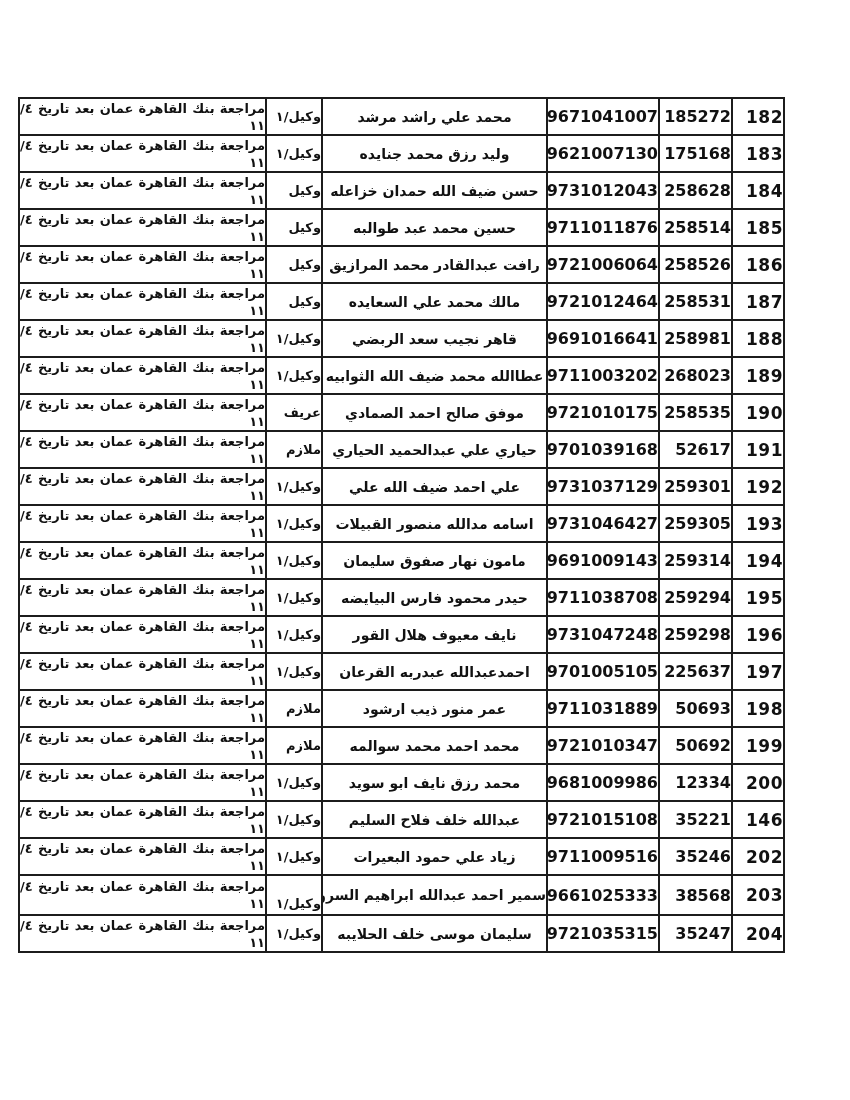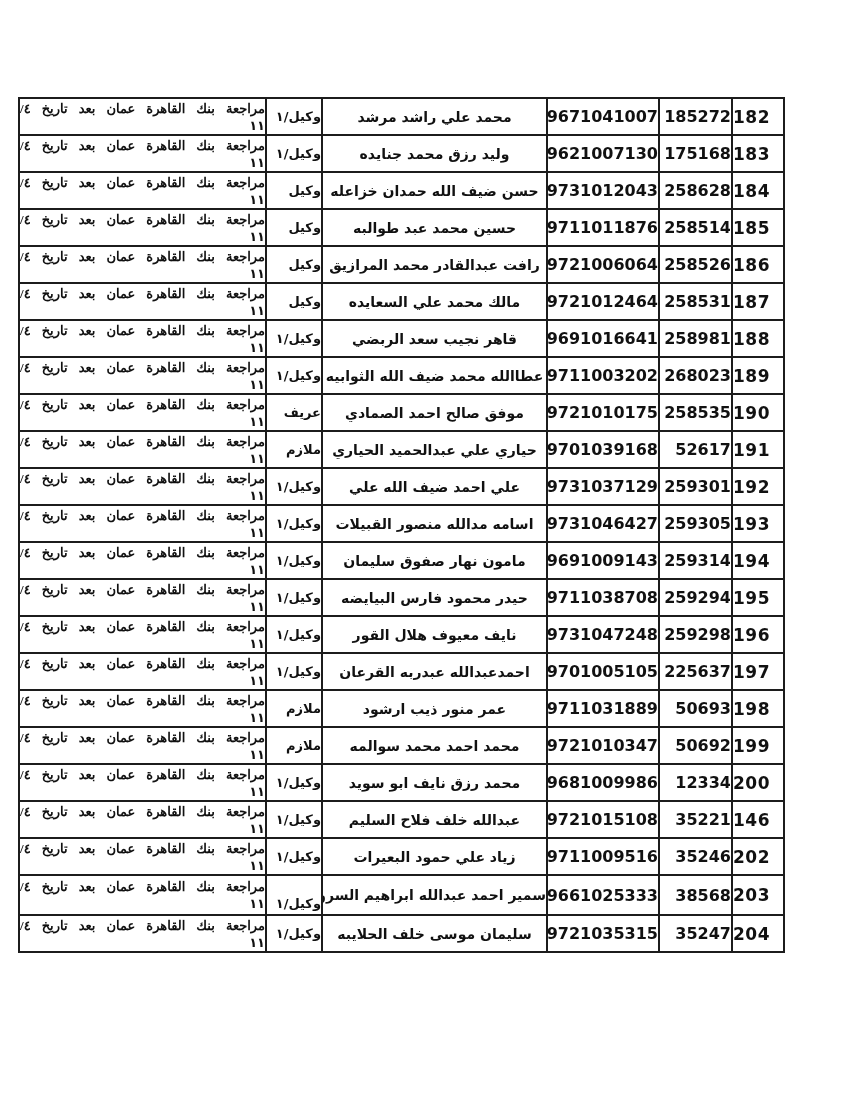--- a/index.html
+++ b/index.html
@@ -35,29 +35,28 @@
     border: 2px solid #1c1c1c;
     height: 35px;           
     padding: 0;
     overflow: hidden;
     font-weight: 700;
     vertical-align: middle;
     background: #ffffff;
   }
   
   .c-no {
-    text-align: left;
+    text-align: right;
     font-size: 17px;
     letter-spacing: 0.5px;
   }
   .c-serial {
     text-align: right;
     padding-right: 9px;
     font-size: 16px;
-    border-radius: 15px;
   }
   .c-id {
     text-align: center;
     padding-left: 5px;
     font-size: 16px;
   }
   .c-name {
     text-align: center;
     padding-right: 9px;
     font-size: 14px;
@@ -77,21 +76,20 @@
     line-height: 17px;
     padding: 2px 4px 1px 4px;
     vertical-align: top;
   }
   .note-l1 {
     display: block;
     text-align: justify;
     text-align-last: justify;
     white-space: nowrap;
     overflow: hidden;
-    font-family: Liberation Serif, serif;
   }
   .note-l2 {
     display: block;
     text-align: right;
   }
 </style>
 </head>
 <body>
 
 <div class="page">

